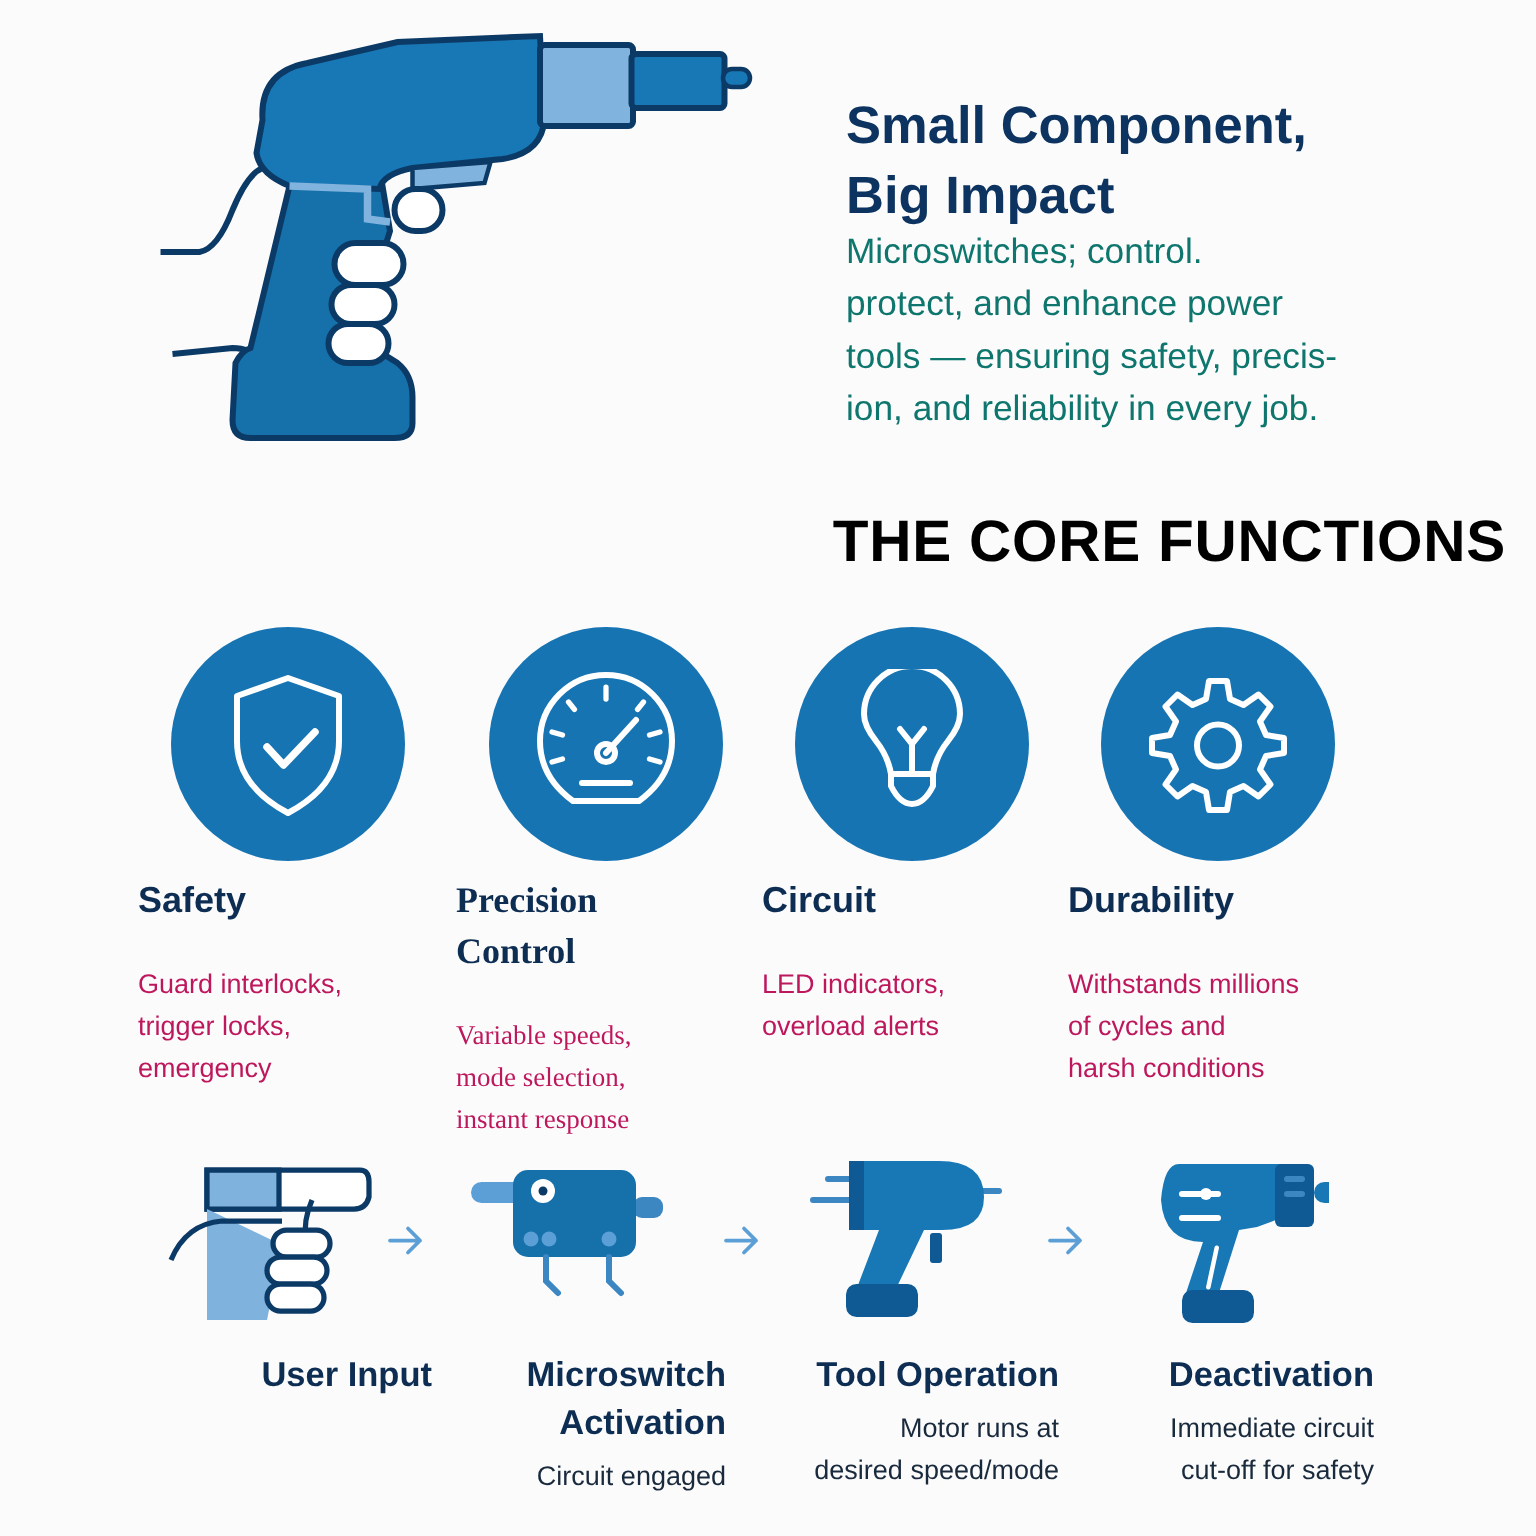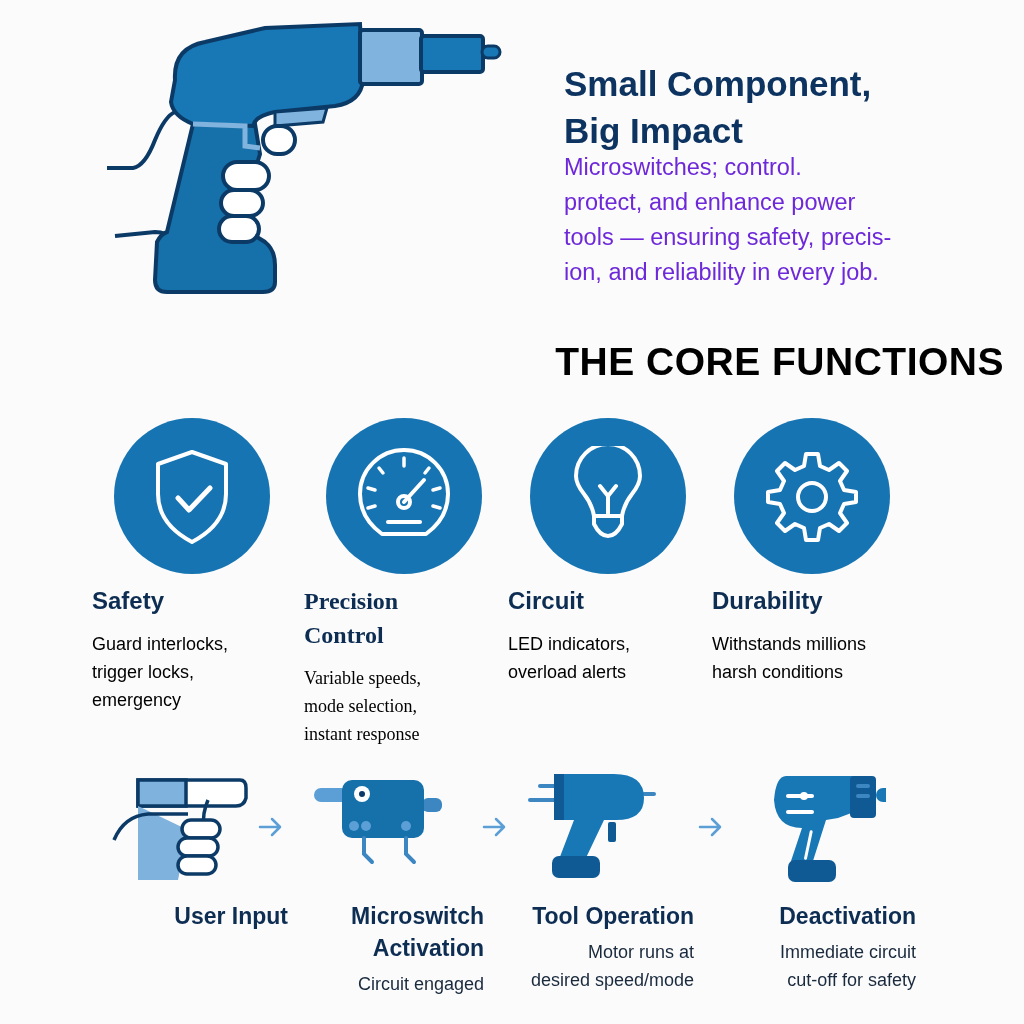--- a/index.html
+++ b/index.html
@@ -1,30 +1,30 @@
 <!DOCTYPE html>
 <html><head>
 <meta charset="utf-8">
 <style>
   * { box-sizing: border-box; margin: 0; padding: 0; }
   html, body { width: 1024px; height: 1024px; background: #fbfbfc; overflow: hidden; }
   body { position: relative; font-family: "Liberation Sans", "DejaVu Sans", sans-serif; color: #0f2a4d; }
   .abs { position: absolute; }
 
   .hero-title { left: 564px; top: 60px; font-size: 35px; font-weight: 700; line-height: 47px; color: #0d3460; }
-  .hero-desc { left: 564px; top: 150px; font-size: 23.5px; line-height: 35px; color: #6d28d9; width: 440px; }
+  .hero-desc { left: 564px; top: 150px; font-size: 23.5px; line-height: 35px; color: #0f766e; width: 440px; }
   .hero-desc span { display: block; white-space: nowrap; }
 
   .section-title { left: 0; width: 1004px; top: 340px; text-align: right; font-size: 39px; font-weight: 700; color: #000000; letter-spacing: 0.5px; }
 
   .func { position: absolute; top: 418px; width: 200px; text-align: left; }
   .func .circle { width: 156px; height: 156px; border-radius: 50%; background: #1774b2; margin: 0 auto; position: relative; }
   .func .circle svg { position: absolute; left: 28px; top: 28px; width: 100px; height: 100px; }
   .func .name { font-size: 24px; font-weight: 700; color: #0d2d52; line-height: 34px; margin-top: 10px; }
-  .func .desc { font-size: 18px; color: #000000; line-height: 28px; margin-top: 12px; }
+  .func .desc { font-size: 18px; color: #be185d; line-height: 28px; margin-top: 24px; }
 
   .step { position: absolute; top: 770px; width: 200px; text-align: right; }
   .step .icon { width: 200px; height: 120px; position: relative; }
   .step .icon svg { position: absolute; left: 30px; top: 0; width: 140px; height: 120px; }
   .step .name { font-size: 23px; font-weight: 700; color: #0d2d52; line-height: 32px; margin-top: 10px; }
   .step .desc { font-size: 18px; color: #1a2a3d; line-height: 28px; margin-top: 6px; }
 
   .arrow { position: absolute; top: 812px; width: 30px; height: 30px; }
 </style>
 </head>
@@ -129,20 +129,21 @@
 <div class="func" style="left:712px;">
   <div class="circle">
     <svg viewBox="0 0 100 100">
       <path d="M44 8 L56 8 L58 20 L67 24 L77 17 L85 25 L78 35 L82 44 L94 46 L94 56 L82 58 L78 67 L85 77 L77 85 L67 78 L58 82 L56 94 L44 94 L42 82 L33 78 L23 85 L15 77 L22 67 L18 58 L6 56 L6 46 L18 44 L22 35 L15 25 L23 17 L33 24 L42 20 Z" fill="none" stroke="#fff" stroke-width="4" stroke-linejoin="round"></path>
       <circle cx="50" cy="51" r="14" fill="none" stroke="#fff" stroke-width="4"></circle>
     </svg>
   </div>
   <div class="name">Durability</div>
   <div class="desc">
     <div>Withstands millions</div>
+    <div>of cycles and</div>
     <div>harsh conditions</div>
   </div>
 </div>
 
 <div class="step" style="left:88px;">
   <div class="icon">
     <svg viewBox="0 0 140 120" style="left:20px;">
       <path d="M30 10 L132 10 Q138 10 138 18 L138 28 Q136 36 128 36 L30 36 Z" fill="#fff" stroke="#0c3a66" stroke-width="3.5"></path>
       <path d="M30 10 L78 10 L78 36 L30 36 Z" fill="#7fb2dc" stroke="#0c3a66" stroke-width="3.5"></path>
       <path d="M30 36 L30 110 L70 110 L80 60 Z" fill="#7fb2dc"></path>
@@ -181,21 +182,21 @@
   </div>
   <div class="desc">
     <div>Circuit engaged</div>
   </div>
 </div>
 
 <svg class="arrow" viewBox="0 0 30 30" style="left:480px;">
   <path d="M4 15 L24 15 M16 7 L24 15 L16 23" fill="none" stroke="#5b9fd6" stroke-width="2.5" stroke-linecap="round" stroke-linejoin="round"></path>
 </svg>
 
-<div class="step" style="left:494px;">
+<div class="step" style="left:506px;">
   <div class="icon">
     <svg viewBox="0 0 140 120">
       <rect x="14" y="14" width="20" height="4" rx="2" fill="#3c86c2"></rect>
       <rect x="4" y="28" width="30" height="4" rx="2" fill="#3c86c2"></rect>
       <rect x="118" y="22" width="14" height="4" rx="2" fill="#3c86c2"></rect>
       <path d="M30 4 L90 4 Q120 4 120 28 Q120 50 92 50 L80 50 L60 92 L34 92 L50 50 L30 50 Z" fill="#1877b5"></path>
       <rect x="30" y="4" width="10" height="46" fill="#0f5a94"></rect>
       <rect x="84" y="52" width="8" height="20" rx="2" fill="#0f5a94"></rect>
       <rect x="28" y="86" width="48" height="22" rx="7" fill="#0f5a94"></rect>
     </svg>

